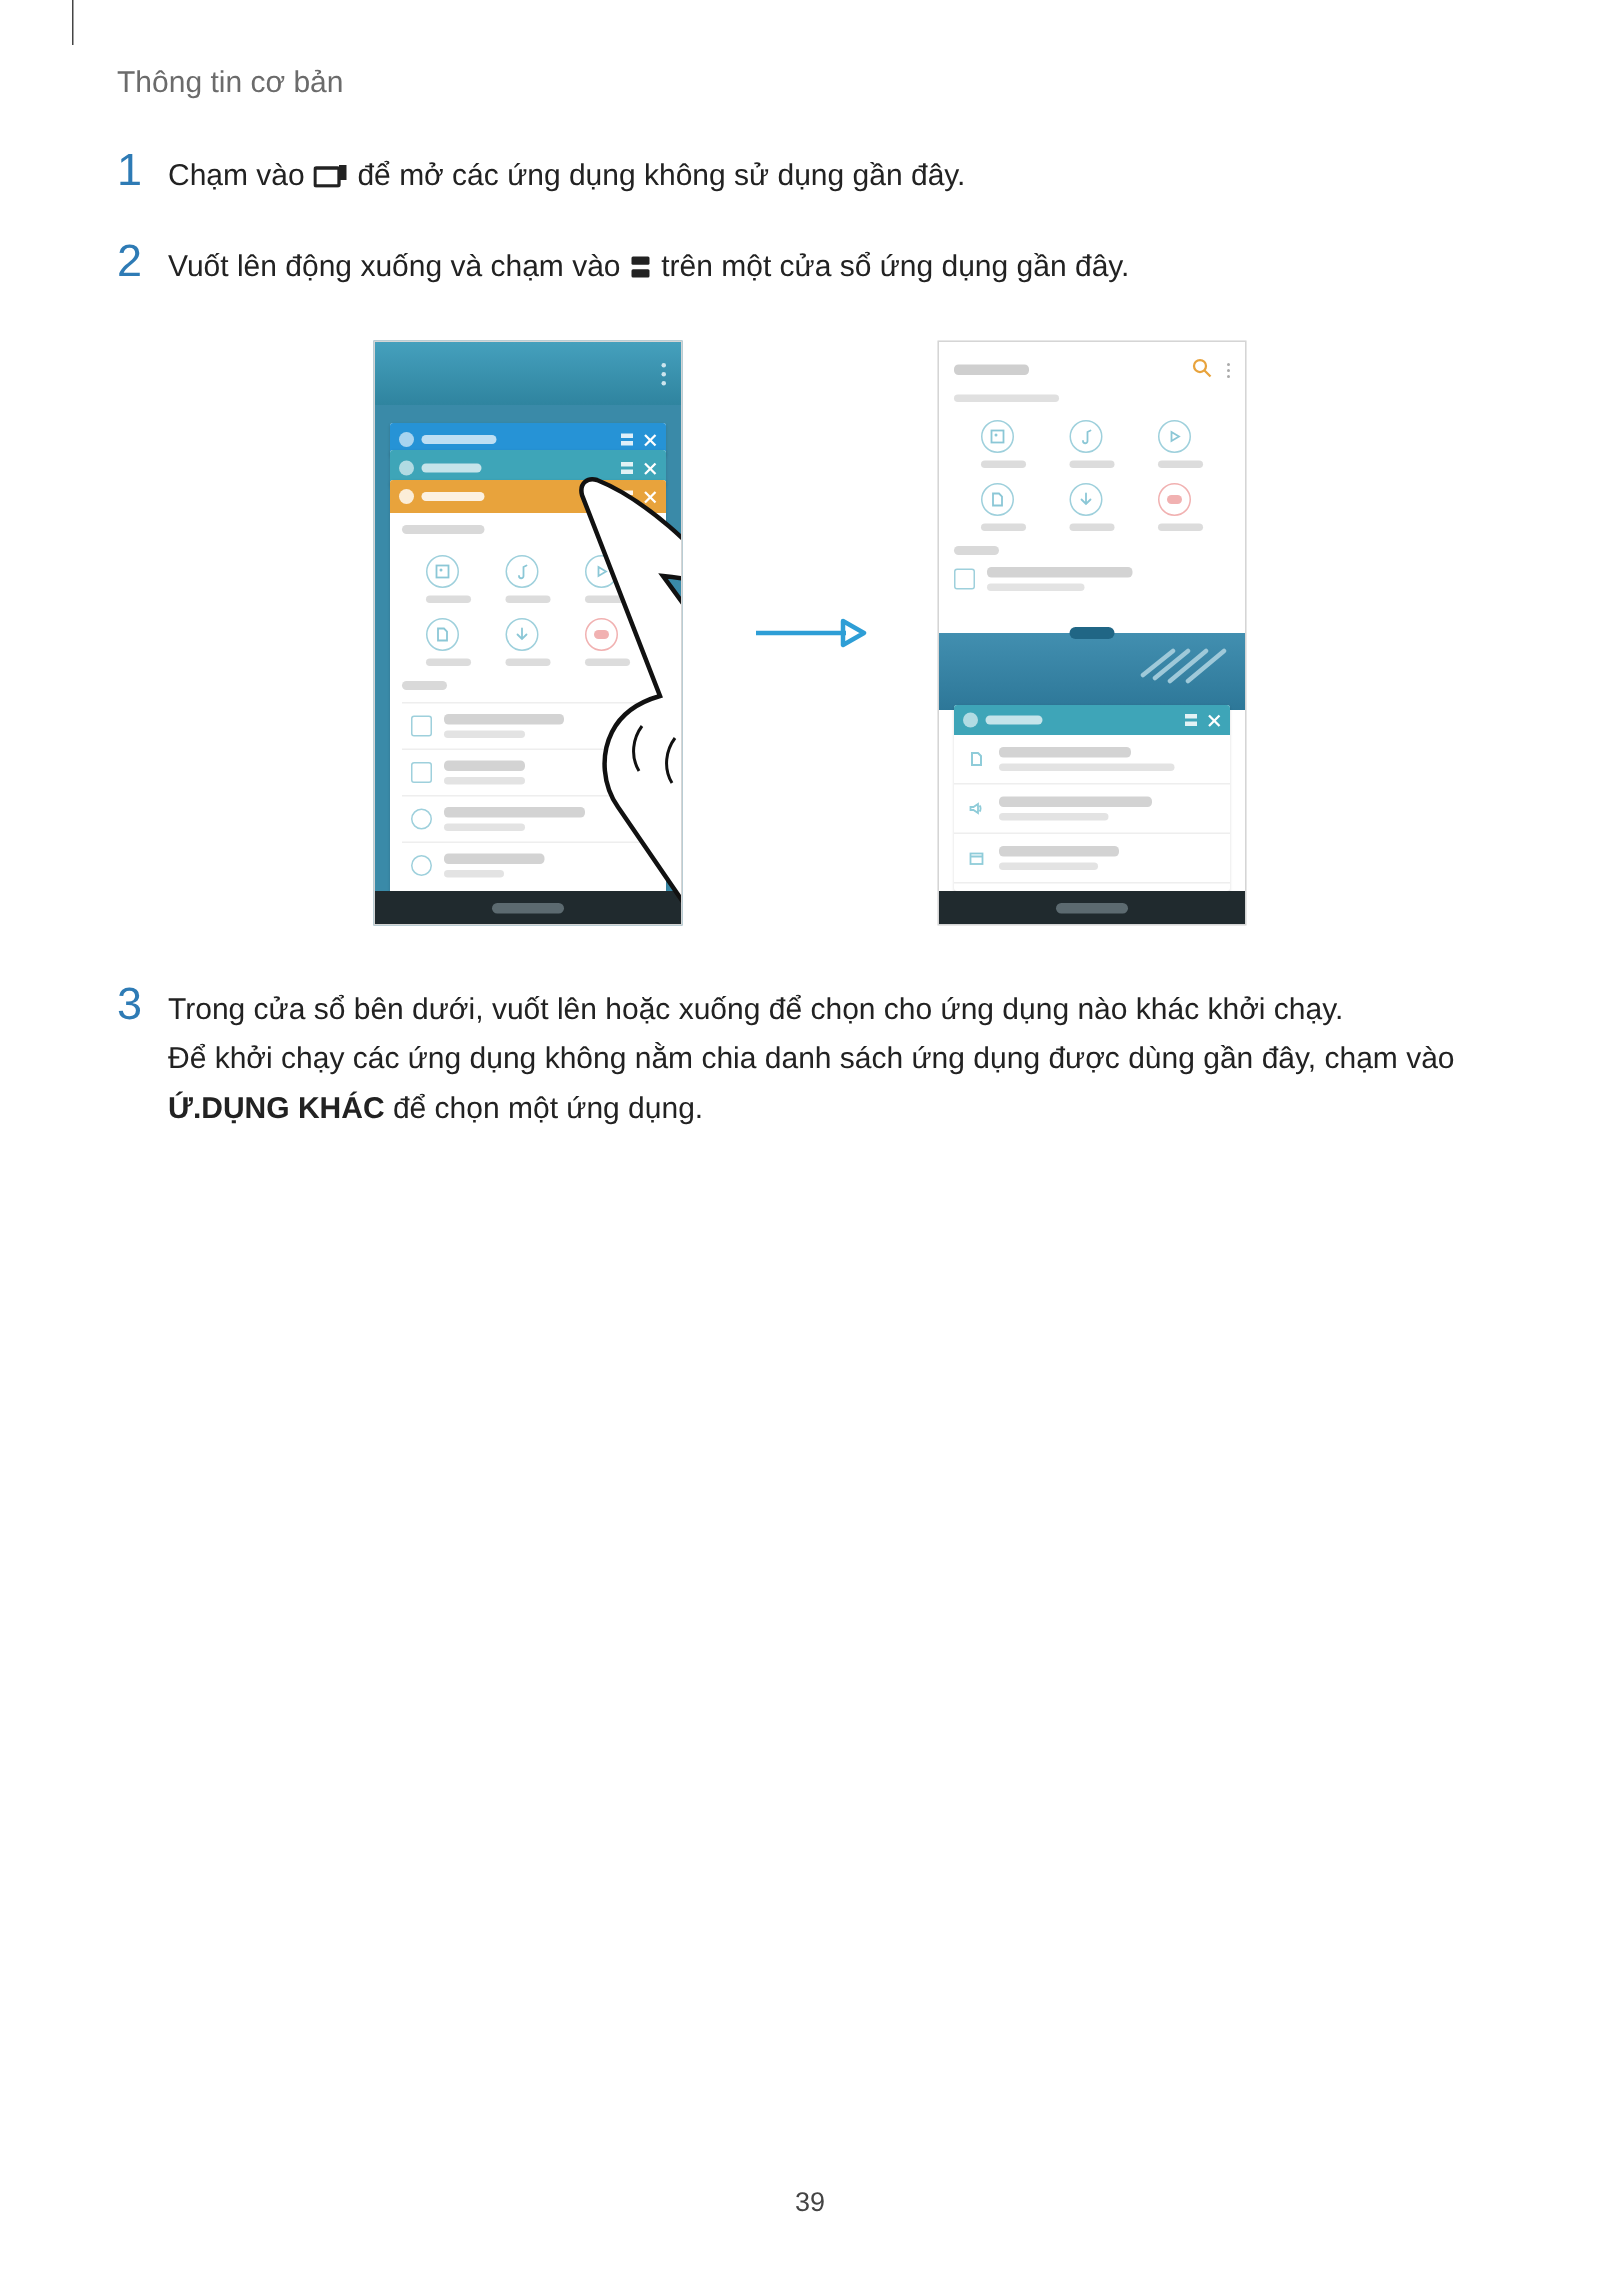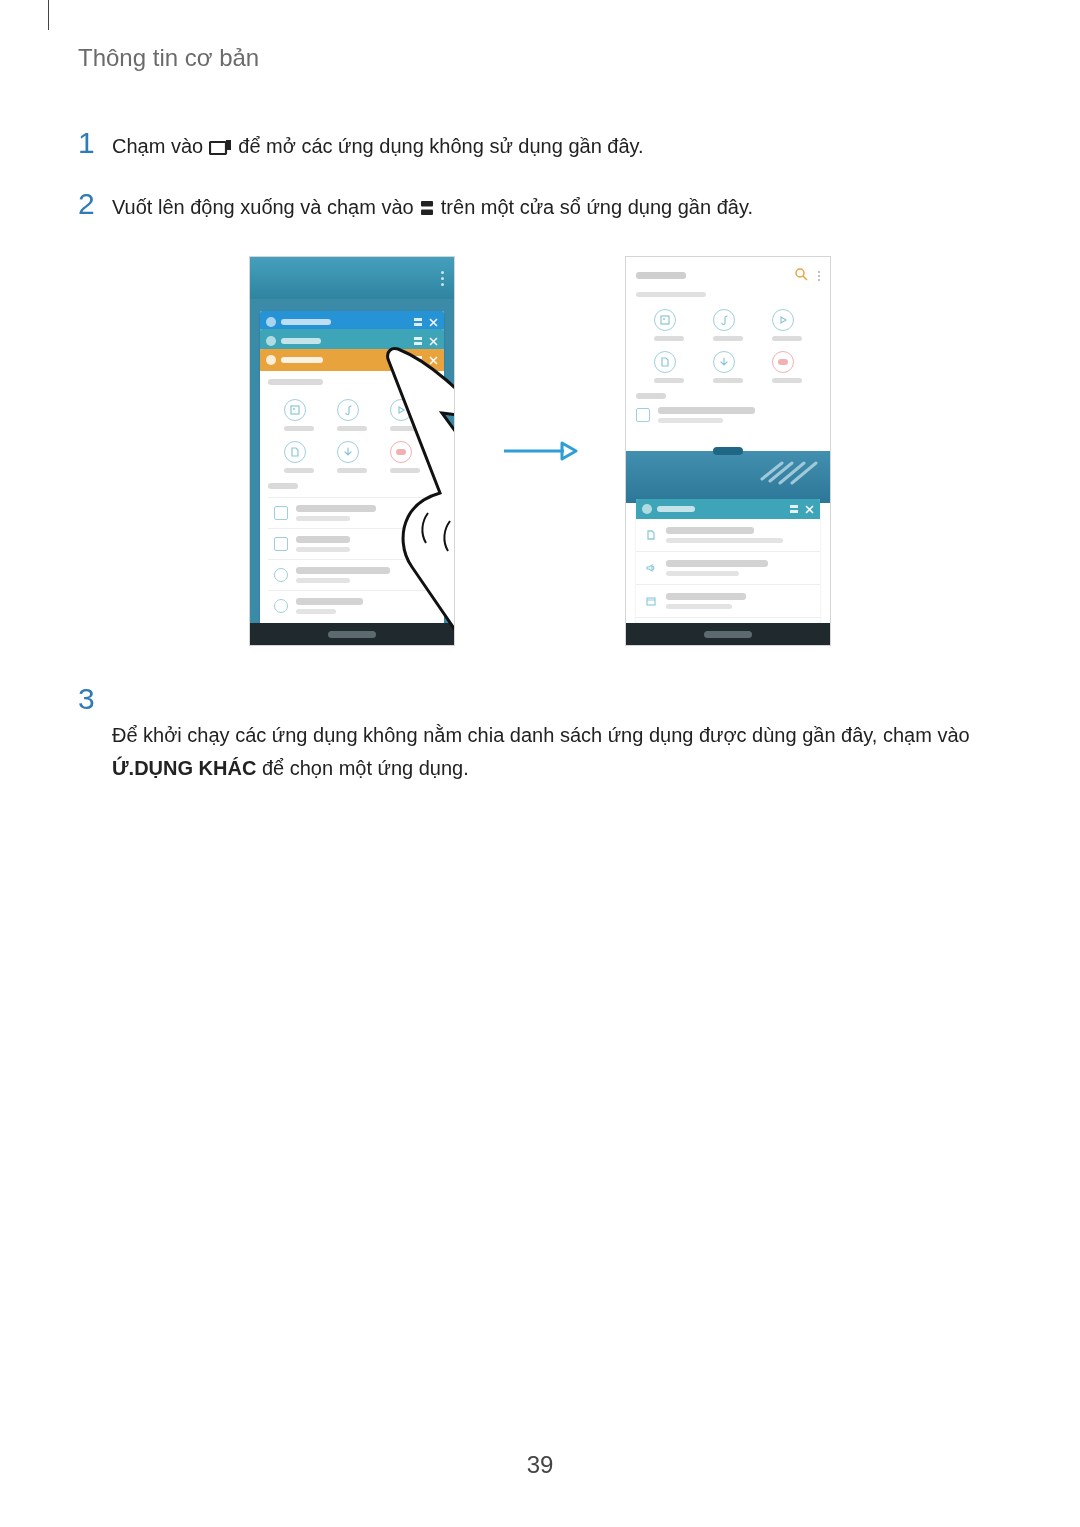--- a/index.html
+++ b/index.html
@@ -16,23 +16,23 @@
     left: 48px;
     top: 0;
     width: 1px;
     height: 30px;
     background: #444;
   }
   .page {
     padding: 44px 78px 0 78px;
   }
   .breadcrumb {
-    font-size: 24px;
+    font-size: 20px;
     color: #6b6b6b;
-    margin-bottom: 56px;
+    margin-bottom: 32px;
   }
   .heading {
     font-size: 33px;
     font-weight: 700;
     color: #2e7bb5;
     margin-bottom: 30px;
   }
   .steps {
     list-style: none;
   }
@@ -188,21 +188,21 @@
     pointer-events: none;
   }
 
   .arrow-wrap { width: 90px; display: flex; align-items: center; justify-content: center; }
 
   .page-number {
     position: absolute;
     left: 50%;
     transform: translateX(-50%);
     bottom: 48px;
-    font-size: 24px;
+    font-size: 18px;
     color: #444;
   }
 </style>
 </head>
 <body>
 
 <div class="left-rule"></div>
 
 <div class="page">
 
@@ -554,21 +554,21 @@
           <div class="pill"></div>
         </div>
     </div>
 
   </div>
 
   <ol class="steps">
     <li class="step">
       <div class="step-num">3</div>
       <div class="step-body">
-        <br>
+        <span>Trong cửa sổ bên dưới, vuốt lên hoặc xuống để chọn cho ứng dụng nào khác khởi chạy.</span><br>
         <span>Để khởi chạy các ứng dụng không nằm chia danh sách ứng dụng được dùng gần đây, chạm vào </span><span class="bold">Ứ.DỤNG KHÁC</span><span> để chọn một ứng dụng.</span>
       </div>
     </li>
   </ol>
 
 </div>
 
 <div class="page-number">39</div>
 
 </body></html>

